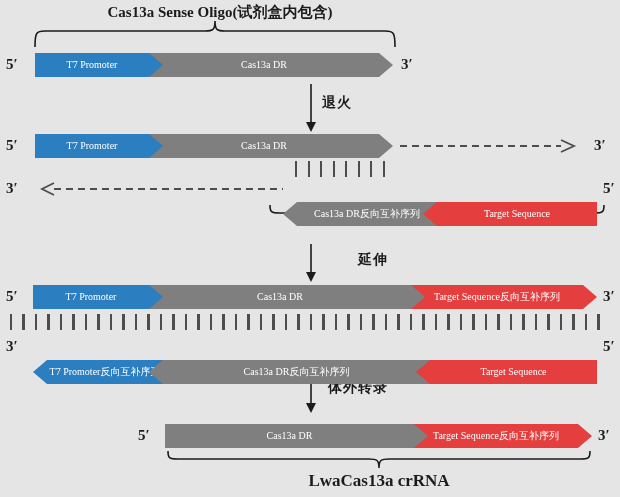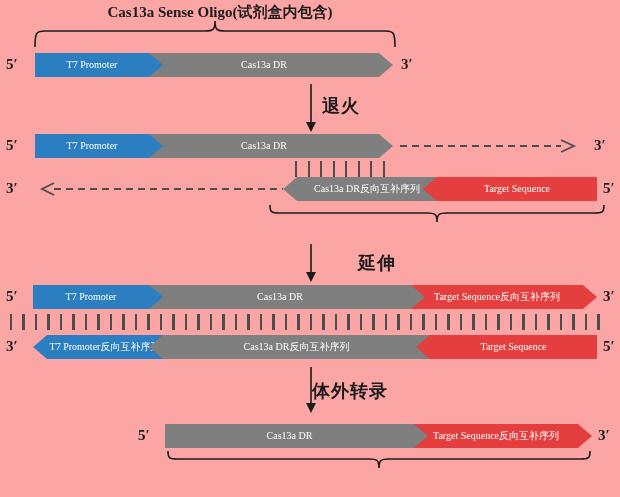--- a/index.html
+++ b/index.html
@@ -1,45 +1,45 @@
 <!DOCTYPE html>
 <html style="--blue: #2b7fc0; --gray: #7f7f7f; --red: #e43e3e; --line: #4d4d4d; --ink: #1b1b1b;"><head>
 <meta charset="utf-8">
 <style>
   :root{
     --blue:#2b7fc0; --gray:#7f7f7f; --red:#e43e3e; --line:#4d4d4d; --ink:#1b1b1b;
   }
   html,body{margin:0;padding:0;background:#fff;}
   .canvas{
-    position:relative; width:620px; height:497px; background:#fca5a5; overflow:hidden;
+    position:relative; width:620px; height:497px; background:#e5e5e5; overflow:hidden;
     font-family:"Liberation Serif", serif; color:var(--ink);text-decoration:underline;
   }
   .abs{position:absolute;}
   .caption{
     position:absolute; text-align:center; font-size:15px; font-weight:600;
     color:var(--ink); white-space:nowrap;
   }
   .end-label{
     position:absolute; font-size:15px; font-weight:600; color:var(--ink);
     font-family:"Liberation Serif", serif; line-height:1;
   }
   .seg{
     position:absolute; height:24px; display:flex; align-items:center; justify-content:center;
     color:#fff; font-size:10px; line-height:1; white-space:nowrap;
     font-family:"Liberation Serif", serif;
   }
   .seg.right{ clip-path:polygon(0 0, calc(100% - 14px) 0, 100% 50%, calc(100% - 14px) 100%, 0 100%); padding-right:14px; box-sizing:border-box;}
-  .seg.left { clip-path:polygon(14px 0, 100% 0, 100% 100%, 14px 100%, 0 50%); padding-left:14px; box-sizing:border-box;}
+  .seg.left { clip-path:polygon(14px 0, 100% 0, 100% 100%, 14px 100%, 0 50%); padding-left:14px; box-sizing:border-box;margin-top:25px;}
   .seg.blue{background:var(--blue);} .seg.gray{background:var(--gray);} .seg.red{background:var(--red);}
   .ticks{
     position:absolute; height:16px;
     background:repeating-linear-gradient(to right, var(--line) 0, var(--line) 2px, transparent 2px, transparent 12.5px);
   }
   .step-label{
-    position:absolute; font-size:18px; font-weight:700; color:var(--ink); white-space:nowrap;
+    position:absolute; font-size:14px; font-weight:700; color:var(--ink); white-space:nowrap;
     font-family:"Liberation Serif", serif; letter-spacing:1px;
   }
   svg{display:block;}
 </style>
 </head>
 <body>
 
 <div class="canvas">
 
   <div class="caption" style="left:90px; top:3px; width:260px;">Cas13a Sense Oligo(试剂盒内包含)</div>
@@ -100,24 +100,25 @@
   <div class="end-label" style="left:6px; top:339px;">3′</div>
   <div class="seg left blue" style="left:33px; top:335px; width:130px; z-index:1;">T7 Promoter反向互补序列</div>
   <div class="seg left gray" style="left:149px; top:335px; width:281px; z-index:2;">Cas13a DR反向互补序列</div>
   <div class="seg left red" style="left:416px; top:335px; width:181px; z-index:3;">Target Sequence</div>
   <div class="end-label" style="left:603px; top:339px;">5′</div>
 
   <svg class="abs" style="left:300px; top:366px;" width="24" height="48">
     <line x1="11" y1="1" x2="11" y2="38" stroke="#1b1b1b" stroke-width="1.6"></line>
     <polygon points="6,37 16,37 11,47" fill="#1b1b1b"></polygon>
   </svg>
-  <div class="step-label" style="left:312px; top:379px;">体外转录</div>
+  <div class="step-label" style="left:328px; top:379px;">体外转录</div>
 
   <div class="end-label" style="left:138px; top:428px;">5′</div>
   <div class="seg right gray" style="left:165px; top:424px; width:263px; z-index:2;">Cas13a DR</div>
   <div class="seg right red" style="left:414px; top:424px; width:178px; z-index:1;">Target Sequence反向互补序列</div>
   <div class="end-label" style="left:598px; top:428px;">3′</div>
 
   <svg class="abs" style="left:163px; top:448px;" width="432" height="24">
     <path d="M5 3 C5 10, 6 11, 15 11 L206 11 C214 11, 216 12, 216 20 C216 12, 218 11, 226 11 L417 11 C426 11, 427 10, 427 3" fill="none" stroke="#1b1b1b" stroke-width="1.6"></path>
   </svg>
+  <div class="caption" style="left:269px; top:471px; width:220px; font-size:17px;">LwaCas13a crRNA</div>
 
 </div>
 
 </body></html>

